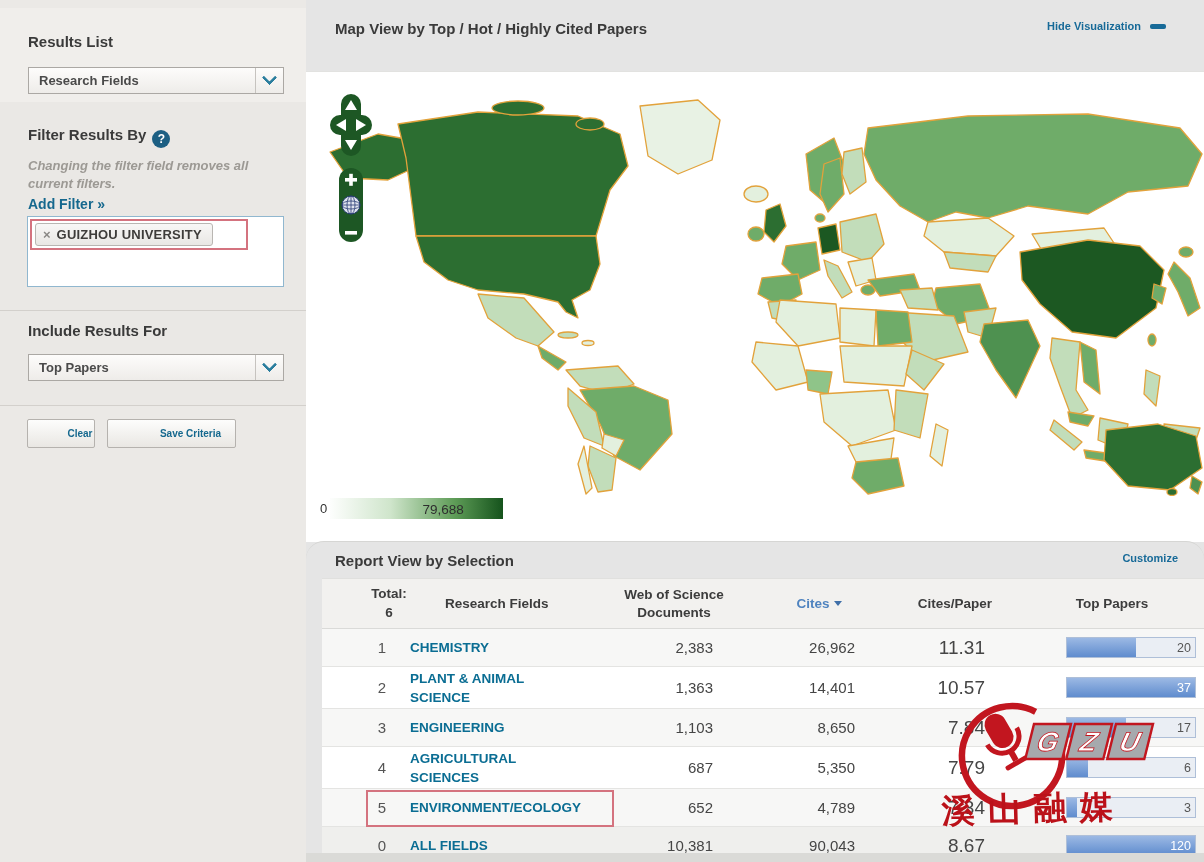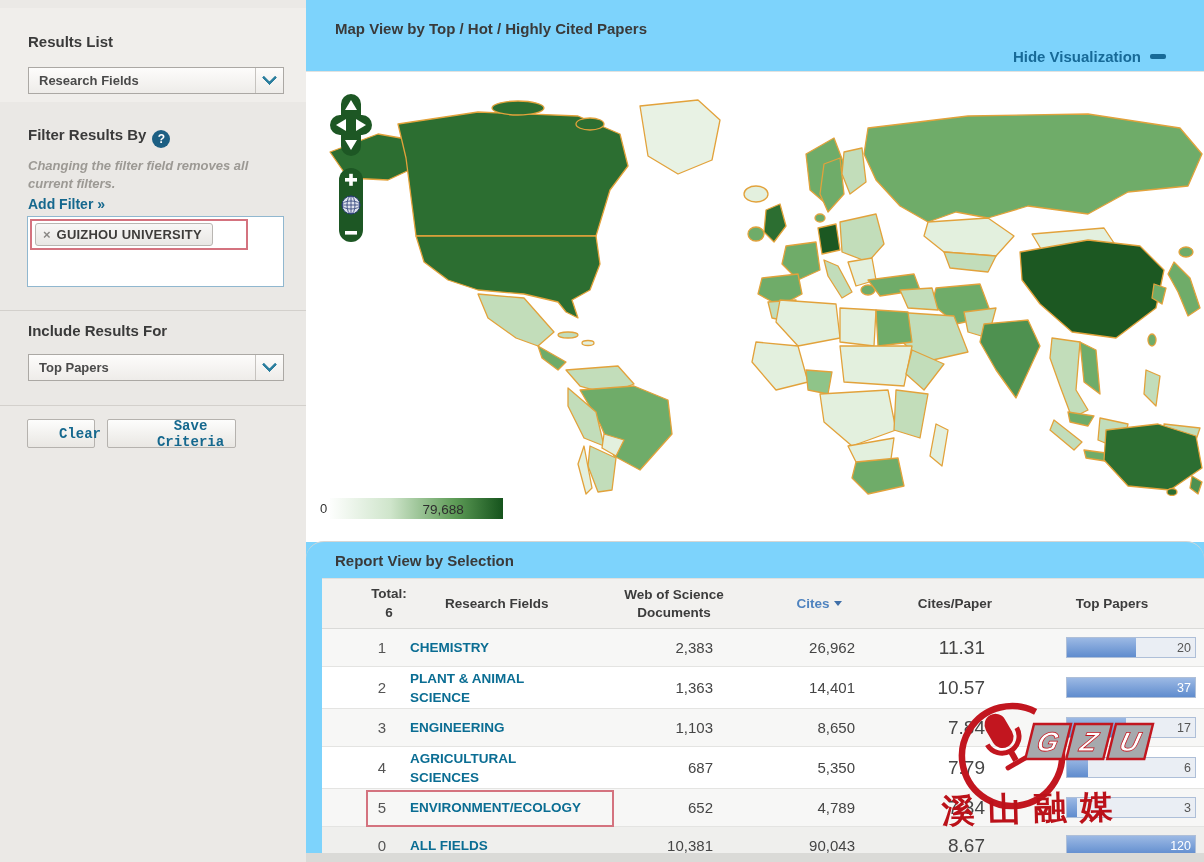--- a/index.html
+++ b/index.html
@@ -26,29 +26,29 @@
   .addfilter{position:absolute;left:28px;top:94px;font-size:14px;font-weight:bold;color:#15688e;cursor:pointer;}
   .filterbox{position:absolute;left:27px;top:114px;width:255px;height:69px;background:#fff;
       border:1px solid #90b7cf;}
   .tag{position:absolute;left:7px;top:6px;display:inline-flex;align-items:center;padding:3px 10px 3px 7px;
       border:1px solid #b9b6b2;border-radius:3px;background:linear-gradient(#f8f7f6,#e9e7e4);cursor:pointer;}
   .tag .x{color:#8a8885;font-weight:bold;font-size:13px;margin-right:6px;}
   .tag .t{font-size:13px;font-weight:bold;color:#3e3c3a;letter-spacing:.2px;}
   .redbox{position:absolute;border:2px solid #d4737f;pointer-events:none;}
   .rb-tag{left:2px;top:2px;width:214px;height:27px;}
   .btn{position:absolute;top:419px;height:29px;border:1px solid #b5b2ae;border-radius:2px;
-      background:linear-gradient(#fdfdfc,#e9e7e3);font-size:14px;font-weight:bold;color:#15688e;
+      background:linear-gradient(#fdfdfc,#e9e7e3);font-size:10px;font-weight:bold;color:#15688e;
       display:flex;align-items:center;justify-content:center;cursor:pointer;box-sizing:border-box;
-      font-family:Liberation Mono, monospace;padding-left:44px;}
+      font-family:Liberation Sans, sans-serif;padding-left:44px;}
   .btn-clear{left:27px;width:68px;}
   .btn-save{left:107px;width:129px;}
   
-  .main{position:absolute;left:306px;top:0;width:898px;height:862px;background:#7dd3fc;}
+  .main{position:absolute;left:306px;top:0;width:898px;height:862px;background:#e5e5e5;}
   .panel-title{position:absolute;font-size:15px;font-weight:bold;color:#3a3a3a;}
-  .toplink{position:absolute;font-size:15px;font-weight:bold;color:#176a98;cursor:pointer;display:flex;align-items:center;margin-top:28px;}
+  .toplink{position:absolute;font-size:11px;font-weight:bold;color:#176a98;cursor:pointer;display:flex;align-items:center;}
   .dash-ic{display:inline-block;width:16px;height:5px;background:#176a98;border-radius:2px;margin-left:9px;}
   .map-panel{position:absolute;left:0;top:71px;width:898px;height:470px;border-top:1px solid #e2e2e0;background:#fff;}
   .legend{position:absolute;left:14px;top:426px;display:flex;align-items:center;}
   .legend .lmin{font-size:13px;color:#333;margin-right:3px;}
   .lbar{position:relative;width:173px;height:21px;
       background:linear-gradient(to right,#fdfefd 0%,#cfe5cb 35%,#5e9c57 72%,#15531c 100%);}
   .lbar .lmax{position:absolute;left:70%;top:50%;transform:translate(-70%,-50%);font-size:13.5px;color:#2e2e2e;}
   .report-bar{position:absolute;left:0;top:541px;width:898px;height:37px;border-top:1px solid #d6d6d4;border-radius:18px;}
   
   .rtable{position:absolute;left:6px;top:578px;width:892px;padding-left:10px;box-sizing:border-box;}

